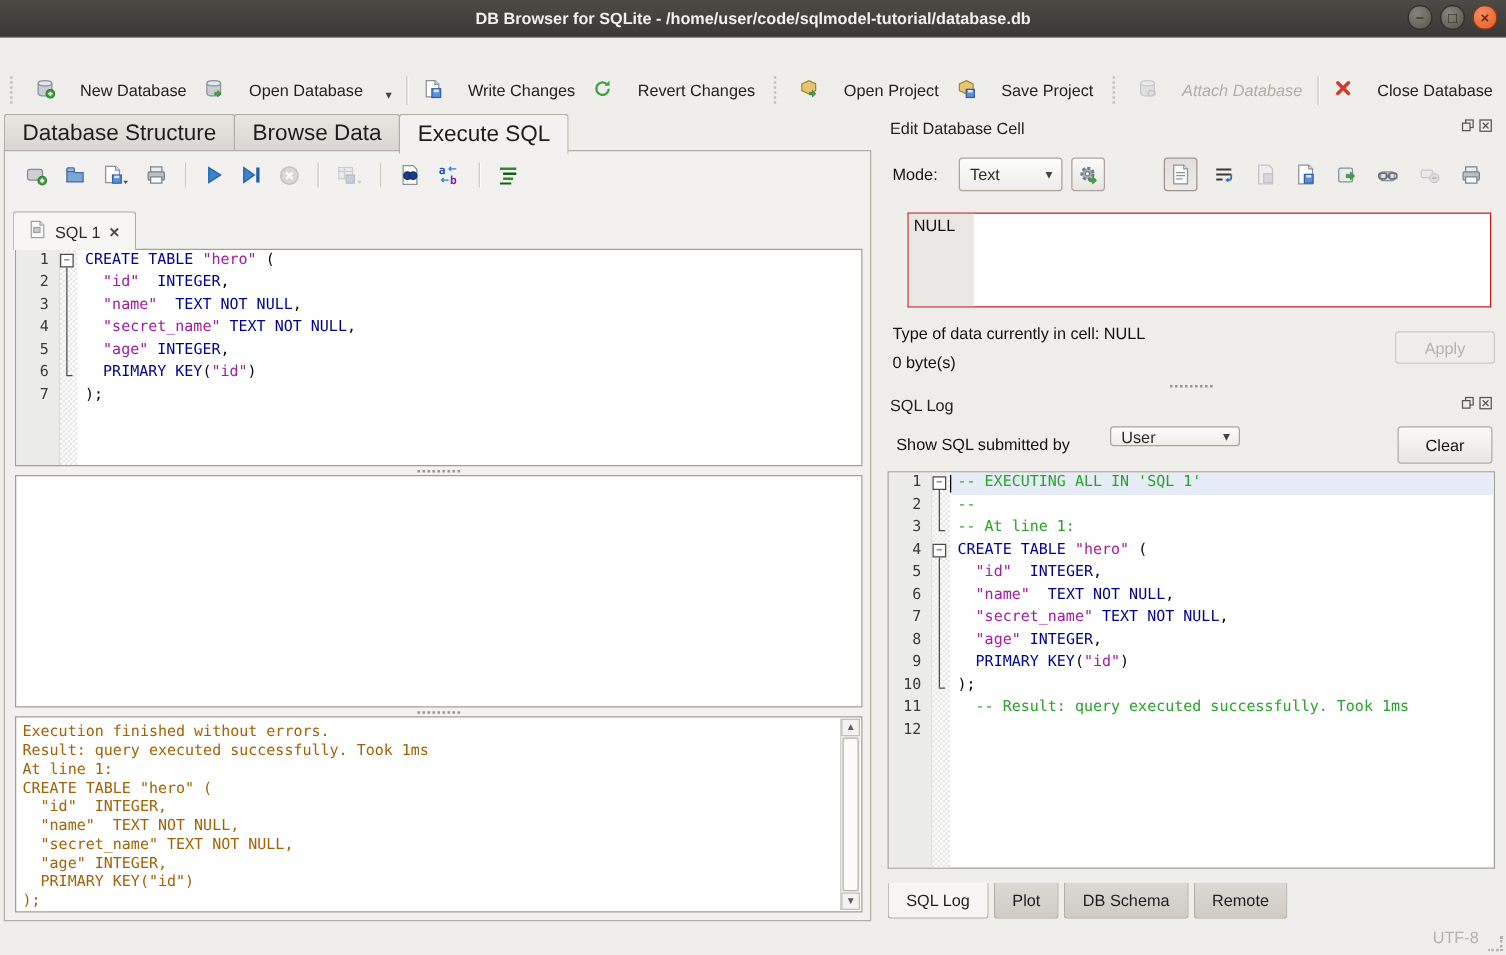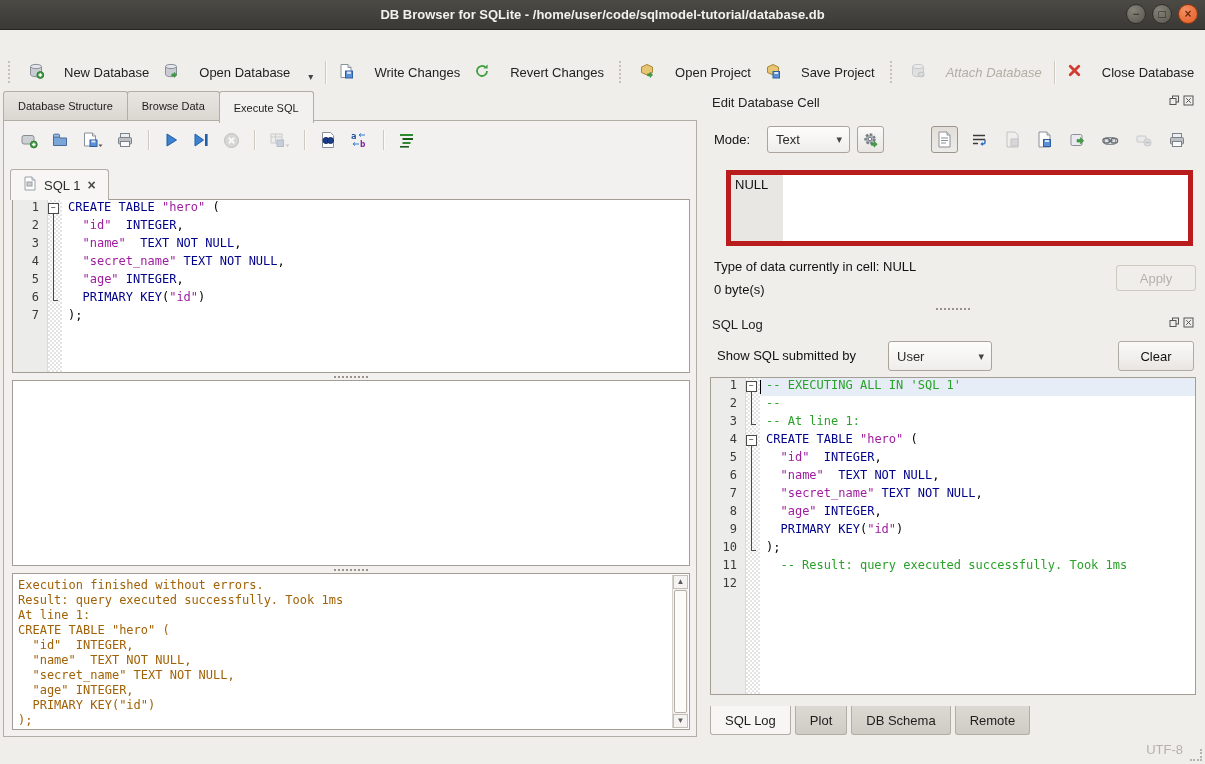--- a/index.html
+++ b/index.html
@@ -17,21 +17,21 @@
   
   .toolbar{position:absolute;top:55px;left:0;right:0;height:34px;display:flex;align-items:center;font-size:13px;}
   .tb-handle{width:5px;height:22px;border-left:2px dotted #c6c1b8;margin:0 6px 0 8px;}
   .tb-btn{display:flex;align-items:center;gap:20px;padding:4px 7px;color:#222;justify-content:center;}
   .tb-btn.disabled{color:#b2ada5;font-style:italic;}
   .tb-btn.disabled svg{opacity:.4;}
   .tb-caret{font-size:10px;color:#444;margin-left:-2px;align-self:flex-end;}
   .tb-sep{width:1px;height:23px;background:#cdc8c0;box-shadow:1px 0 0 #fbfaf8;margin:0 5px;}
   
   .maintabs{position:absolute;top:91px;left:3px;display:flex;z-index:3;}
-  .maintab{height:28px;display:flex;align-items:center;padding:0 14px;font-size:11px;background:linear-gradient(#e9e6e2,#dad6d0);border:1px solid #b2ada5;border-bottom:none;border-radius:3px 3px 0 0;margin-right:-1px;color:#1d1d1d;}
+  .maintab{height:28px;display:flex;align-items:center;padding:0 14px;font-size:18px;background:linear-gradient(#e9e6e2,#dad6d0);border:1px solid #b2ada5;border-bottom:none;border-radius:3px 3px 0 0;margin-right:-1px;color:#1d1d1d;}
   .maintab.active{background:#f2f1ef;height:31px;position:relative;z-index:4;}
   .left-panel{position:absolute;top:120px;left:3px;width:694px;height:617px;background:#f2f1ef;border:1px solid #b2ada5;box-sizing:border-box;z-index:2;}
   
   .sqltoolbar{position:absolute;top:9px;left:16px;display:flex;align-items:center;gap:13px;}
   .sqltoolbar .tb-sep{height:20px;margin:0 1px;}
   .icon-btn{display:flex;align-items:flex-end;}
   
   .subtabs{position:absolute;top:48px;left:6px;display:flex;z-index:2;}
   .subtab{height:30px;display:flex;align-items:center;gap:7px;padding:0 12px;background:#f7f6f4;border:1px solid #b2ada5;border-bottom:none;border-radius:3px 3px 0 0;font-size:13px;}
   .subtab .closex{font-weight:bold;color:#4a4a47;font-size:14px;}
@@ -69,21 +69,21 @@
   .dock-btns{position:absolute;right:6px;top:2px;display:flex;gap:3px;}
   .label13{font-size:13px;color:#111;}
   .combo{position:absolute;background:linear-gradient(#fdfdfc,#efedea);border:1px solid #aaa49c;border-radius:3px;display:flex;align-items:center;font-size:13px;box-sizing:border-box;padding-left:8px;}
   .combo .caret{position:absolute;right:7px;font-size:11px;color:#444;}
   .btn{position:absolute;background:linear-gradient(#fbfaf9,#e9e6e2);border:1px solid #b0aba3;border-radius:3px;font-size:13px;display:flex;align-items:center;justify-content:center;box-sizing:border-box;color:#111;}
   .btn.disabled{background:#f0eeeb;color:#b6b1aa;border-color:#cdc8c0;}
   .btn::first-letter{text-decoration:underline;}
   .tool-sq{width:27px;height:27px;display:flex;align-items:center;justify-content:center;border-radius:3px;box-sizing:border-box;}
   .tool-sq.pressed{border:1px solid #9b958c;background:linear-gradient(#e2dfda,#edebe7);}
   .tool-sq.framed{border:1px solid #aaa49c;background:linear-gradient(#fbfaf9,#e9e6e2);}
-  .cellbox{position:absolute;background:#fff;border:5px solid #b91c1c;box-sizing:border-box;}
+  .cellbox{position:absolute;background:#fff;border:1px solid #b91c1c;box-sizing:border-box;}
   .cellbox .nullcol{position:absolute;left:0;top:0;bottom:0;width:52px;background:#e9e7e3;}
   .cellbox .cellval{position:absolute;left:4px;top:2px;font-size:13px;color:#111;}
   
   .docktabs{position:absolute;top:706px;left:710px;display:flex;}
   .docktab{height:28px;display:flex;align-items:center;padding:0 14px;font-size:13px;background:linear-gradient(#dcd8d3,#cfcbc5);border:1px solid #b2ada5;border-top:none;border-radius:0 0 3px 3px;margin-right:4px;color:#1d1d1d;}
   .docktab.active{background:#f7f6f5;}
   .statusright{position:absolute;right:22px;top:742px;font-size:13px;color:#b5b1ab;}
   .grip{position:absolute;right:3px;bottom:3px;width:10px;height:10px;border-right:2px dotted #b5b1ab;border-bottom:2px dotted #b5b1ab;}
 </style>
 </head>
@@ -454,21 +454,21 @@
             <rect x="1" y="3.5" width="6" height="6" fill="#efedea" stroke="#555"></rect>
           </svg></span>
       <span><svg width="11" height="11" viewBox="0 0 11 11">
             <rect x="1" y="1" width="9" height="9" fill="none" stroke="#555"></rect>
             <path d="M3.2 3.2l4.6 4.6M7.8 3.2L3.2 7.8" stroke="#555"></path>
           </svg></span>
     </span>
   </div>
 
   <span class="label13" style="position:absolute;left:717px;top:348px;">Show SQL submitted by</span>
-  <span class="combo" style="left:888px;top:341px;width:104px;height:30px;">
+  <span class="combo" style="left:888px;top:341px;width:104px;height:16px;">
     <span>User</span>
     <span class="caret">▾</span>
   </span>
   <span class="btn" style="left:1118px;top:341px;width:76px;height:30px;">Clear</span>
 
   <div class="codebox" style="left:710px;top:377px;width:486px;height:318px;">
     <div class="gutter-bg"></div>
     <div class="fold-bg"></div>
     <div style="position:relative;">
         <div class="code-row hl">

